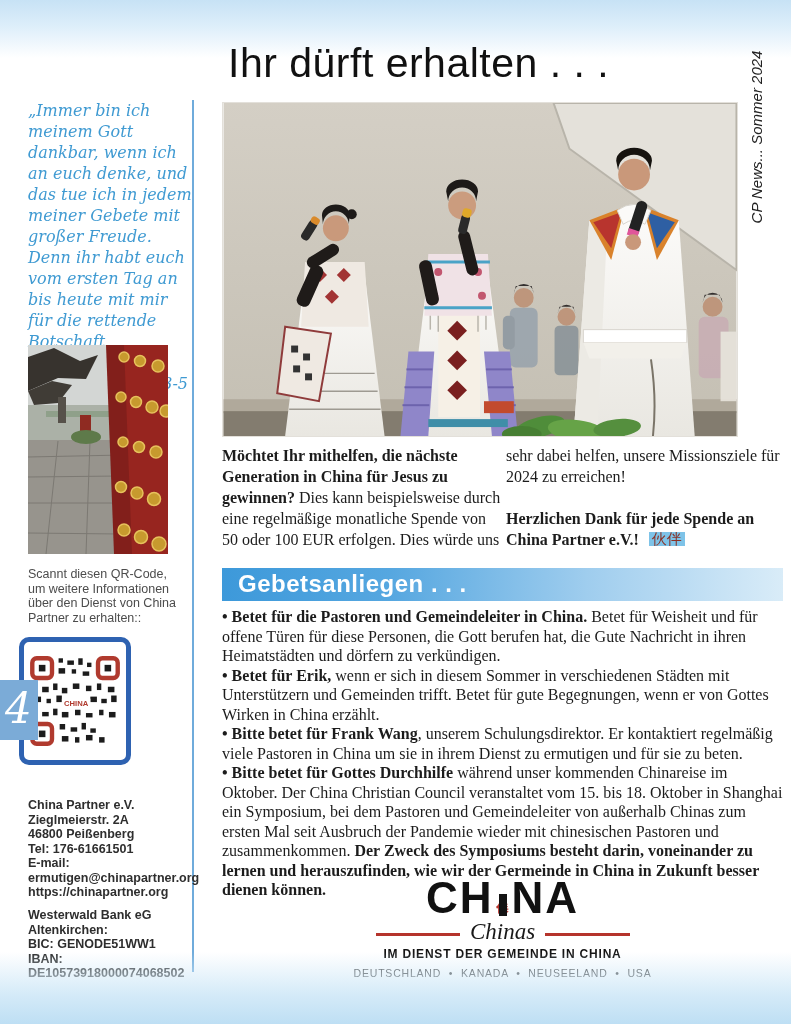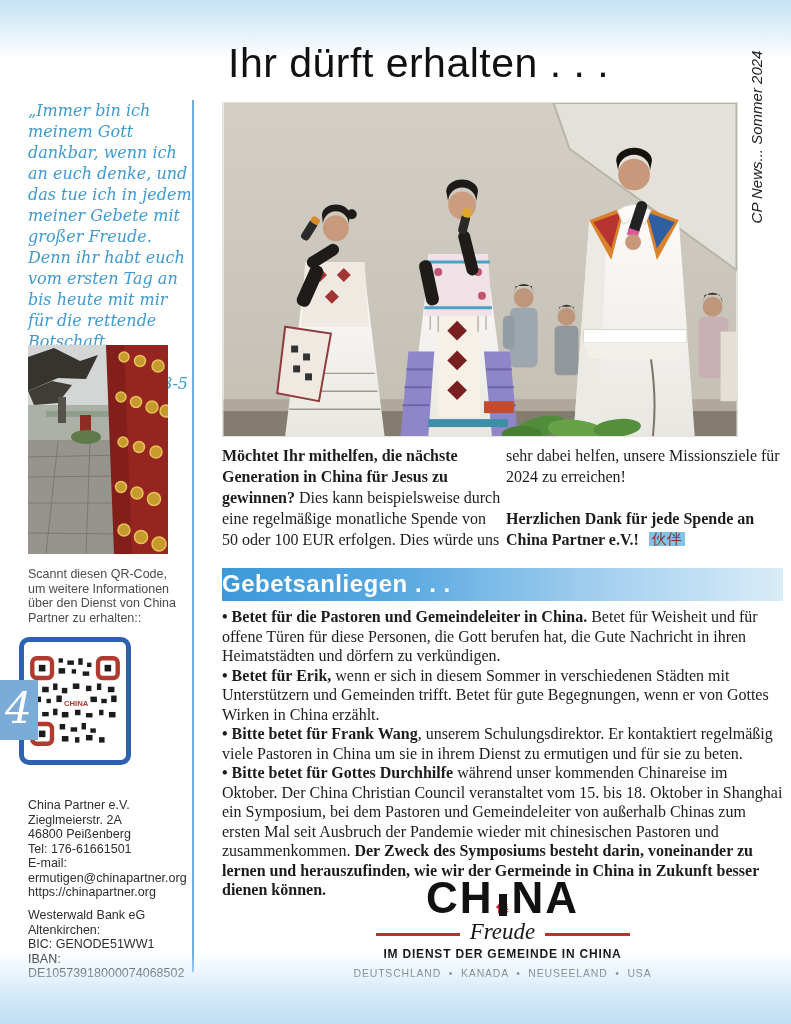--- a/index.html
+++ b/index.html
@@ -21,36 +21,36 @@
 
   .temple { left:28px; top:345px; width:140px; height:209px; }
 
   .qr-caption { left:28px; top:567px; width:156px; font-size:12.5px; line-height:14.5px; color:#4c4c4c; }
   .qr-box { left:19px; top:637px; width:112px; height:128px; background:#fff; border:5px solid #2e62b1; border-radius:10px; padding:5px; }
   .qr-box svg { width:100%; height:100%; display:block; }
 
   .page-tab { left:0; top:680px; width:38px; height:60px; background:#7babd7; color:#fff; }
   .page-tab span { font-family:"DejaVu Serif", serif; font-style:italic; font-size:42px; line-height:58px; padding-left:5px; display:block; }
 
-  .contact, .bank { left:28px; width:170px; font-size:12.5px; line-height:14.5px; color:#2e2e2e; }
+  .contact, .bank { left:28px; width:170px; font-size:12.5px; line-height:14.5px; color:#2e2e2e;font-weight:bold; }
   .contact { top:798px; }
   .bank { top:908px; }
   .contact a, .bank a { color:#2e2e2e; text-decoration:none; }
 
   .stage { left:222px; top:102px; width:516px; height:335px; border:1px solid #e3e0da; }
 
   .col { top:445px; width:282px; font-family:Liberation Serif, serif; font-size:16px; line-height:21px; color:#1c1c1c; hyphens:auto; }
   .col1 { left:222px; }
   .col2 { left:506px; }
   .col2 p + p { margin-top:21px; }
   .b { font-weight:bold; }
   .cn-badge { display:inline-block; font-weight:normal; font-size:15px; line-height:14px; color:#8a3226; background:#7ec3e8; padding:0 3px; margin-left:10px; vertical-align:1px; }
 
   .section-bar { left:222px; top:568px; width:561px; height:33px; background:linear-gradient(90deg,#3d99da 0%,#56a7e0 30%,#9fcdee 65%,#d9ecf8 100%); }
-  .section-bar span { color:#ffffff; font-weight:bold; font-size:24px; line-height:32px; letter-spacing:0.5px; display:block; }
+  .section-bar span { color:#ffffff; font-weight:bold; font-size:24px; line-height:32px; padding-left:16px; letter-spacing:0.5px; display:block; }
 
   .bullets { left:222px; top:607px; width:561px; font-family:"Liberation Serif", serif; font-size:16px; line-height:19.5px; color:#1c1c1c; }
 
   .logo { left:222px; top:880px; width:561px; text-align:center; color:#111; }
   .logo-china { display:inline-flex; align-items:flex-end; font-weight:900; font-size:44px; line-height:0.82; letter-spacing:2px; font-family:"Liberation Sans", sans-serif; }
   .logo-i { display:inline-flex; flex-direction:column; align-items:center; margin:0 3px; }
   .logo-cn { writing-mode:vertical-rl; text-orientation:upright; font-size:12px; line-height:1; font-weight:bold; color:#b5342c; letter-spacing:0; margin-bottom:2px; }
   .logo-stem { width:8px; height:22px; background:#131313; }
   .logo-partner-row { position:relative; width:270px; margin:2px auto 0; }
   .logo-underline { position:absolute; left:8px; right:8px; top:55%; height:2.5px; background:#b5342c; }
@@ -354,21 +354,21 @@
     <div class="logo-china">
       <span>CH</span>
         <span class="logo-i">
           <span class="logo-cn">伙伴</span>
           <span class="logo-stem"></span>
         </span>
         <span>NA</span>
     </div>
     <div class="logo-partner-row">
       <span class="logo-underline"></span>
-      <span class="logo-partner">Freude</span>
+      <span class="logo-partner">Chinas</span>
     </div>
     <div class="logo-tagline">IM DIENST DER GEMEINDE IN CHINA</div>
     <div class="logo-countries">DEUTSCHLAND • KANADA • NEUSEELAND • USA</div>
   </div>
 
   <div class="abs bottom-grad"></div>
 
 </div>
 
 </body></html>

